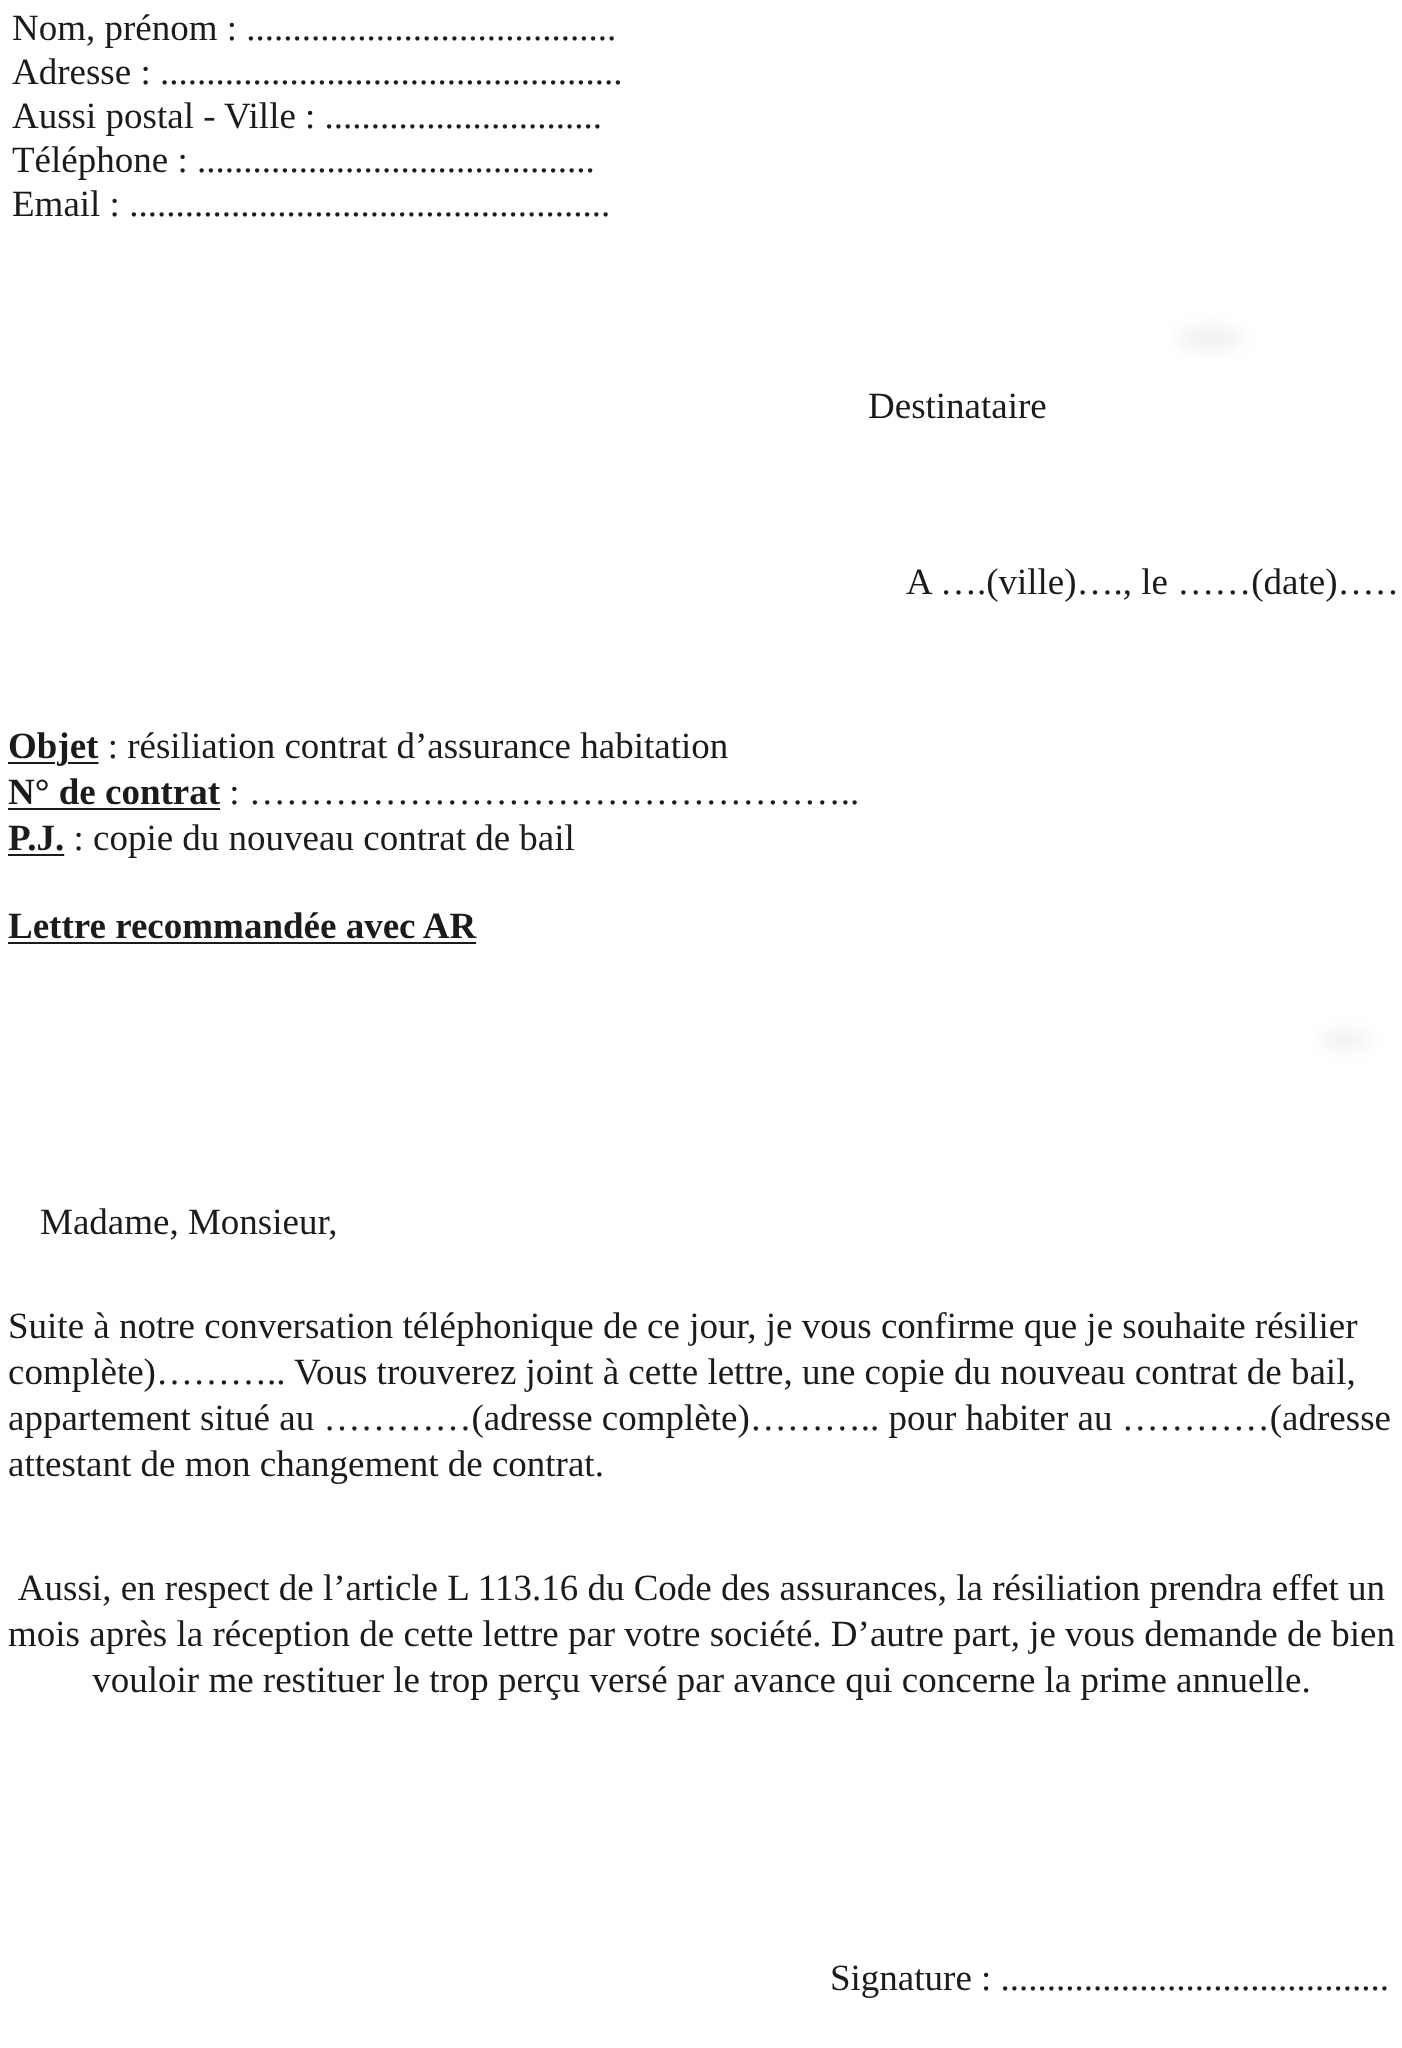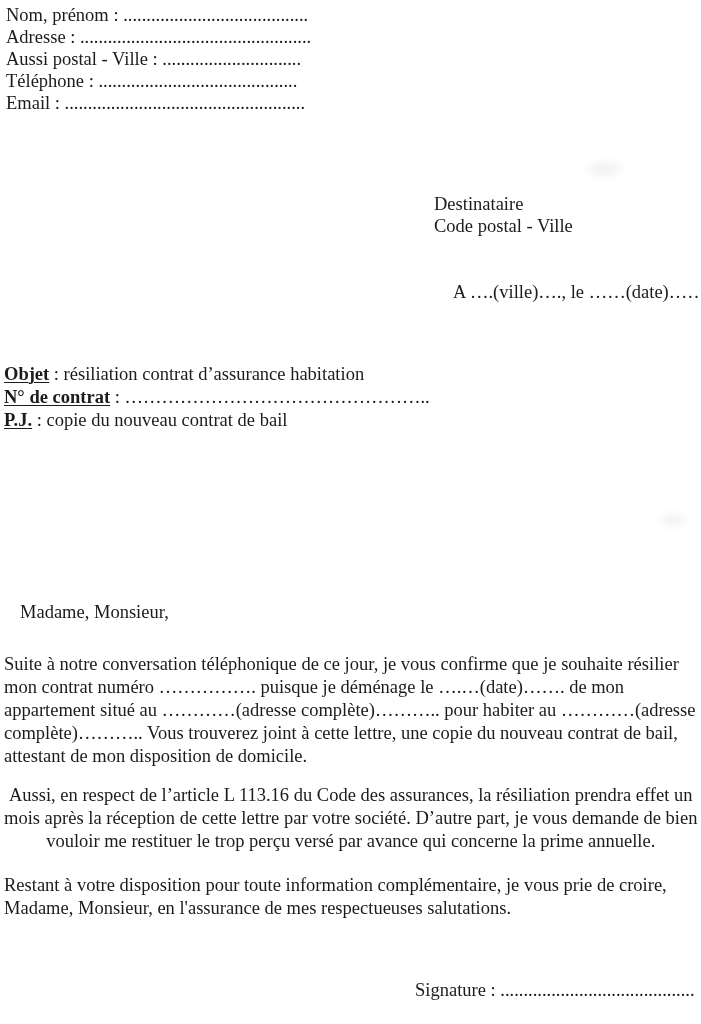--- a/index.html
+++ b/index.html
@@ -65,54 +65,51 @@
     <div class="line">Aussi postal - Ville : ..............................</div>
     <div class="line">Téléphone : ...........................................</div>
     <div class="line">Email : ....................................................</div>
   </div>
 
   <div class="scan-smudge smudge-1"></div>
   <div class="scan-smudge smudge-2"></div>
 
   <div class="block tight recipient-block">
     <div class="line">Destinataire</div>
-    <div class="line">Code postal - Ville</div>
   </div>
 
   <div class="block date-line">
     <span class="line">A ….(ville)…., le ……(date)……</span>
   </div>
 
   <div class="block subject-block">
     <div class="line"><span class="u">Objet</span><span> : résiliation contrat d’assurance habitation</span></div>
     <div class="line"><span class="u">N° de contrat</span><span> : …………………………………………..</span></div>
     <div class="line"><span class="u">P.J.</span><span> : copie du nouveau contrat de bail</span></div>
   </div>
 
+  <div class="block registered-line">
+    <span class="line u">Lettre recommandée avec AR</span>
+  </div>
 
   <div class="block salutation-line">
     <span class="line">Madame, Monsieur,</span>
   </div>
 
   <div class="block paragraph-1">
     <div class="line">Suite à notre conversation téléphonique de ce jour, je vous confirme que je souhaite résilier</div>
-    <div class="line">mon contrat numéro ……………. puisque je déménage le ….…(date)……. de mon</div>
+    <div class="line">complète)……….. Vous trouverez joint à cette lettre, une copie du nouveau contrat de bail,</div>
     <div class="line">appartement situé au …………(adresse complète)……….. pour habiter au …………(adresse</div>
-    <div class="line">complète)……….. Vous trouverez joint à cette lettre, une copie du nouveau contrat de bail,</div>
-    <div class="line">attestant de mon disposition de domicile.</div>
+    <div class="line">attestant de mon changement de contrat.</div>
   </div>
 
   <div class="block paragraph-2">
     <div class="line">Aussi, en respect de l’article L 113.16 du Code des assurances, la résiliation prendra effet un</div>
     <div class="line">mois après la réception de cette lettre par votre société. D’autre part, je vous demande de bien</div>
     <div class="line">vouloir me restituer le trop perçu versé par avance qui concerne la prime annuelle.</div>
   </div>
 
-  <div class="block paragraph-3">
-    <div class="line">Restant à votre disposition pour toute information complémentaire, je vous prie de croire,</div>
-    <div class="line">Madame, Monsieur, en l'assurance de mes respectueuses salutations.</div>
-  </div>
 
   <div class="block signature-line">
     <span class="line">Signature : ..........................................</span>
   </div>
 
 </div>
 
 </body></html>

